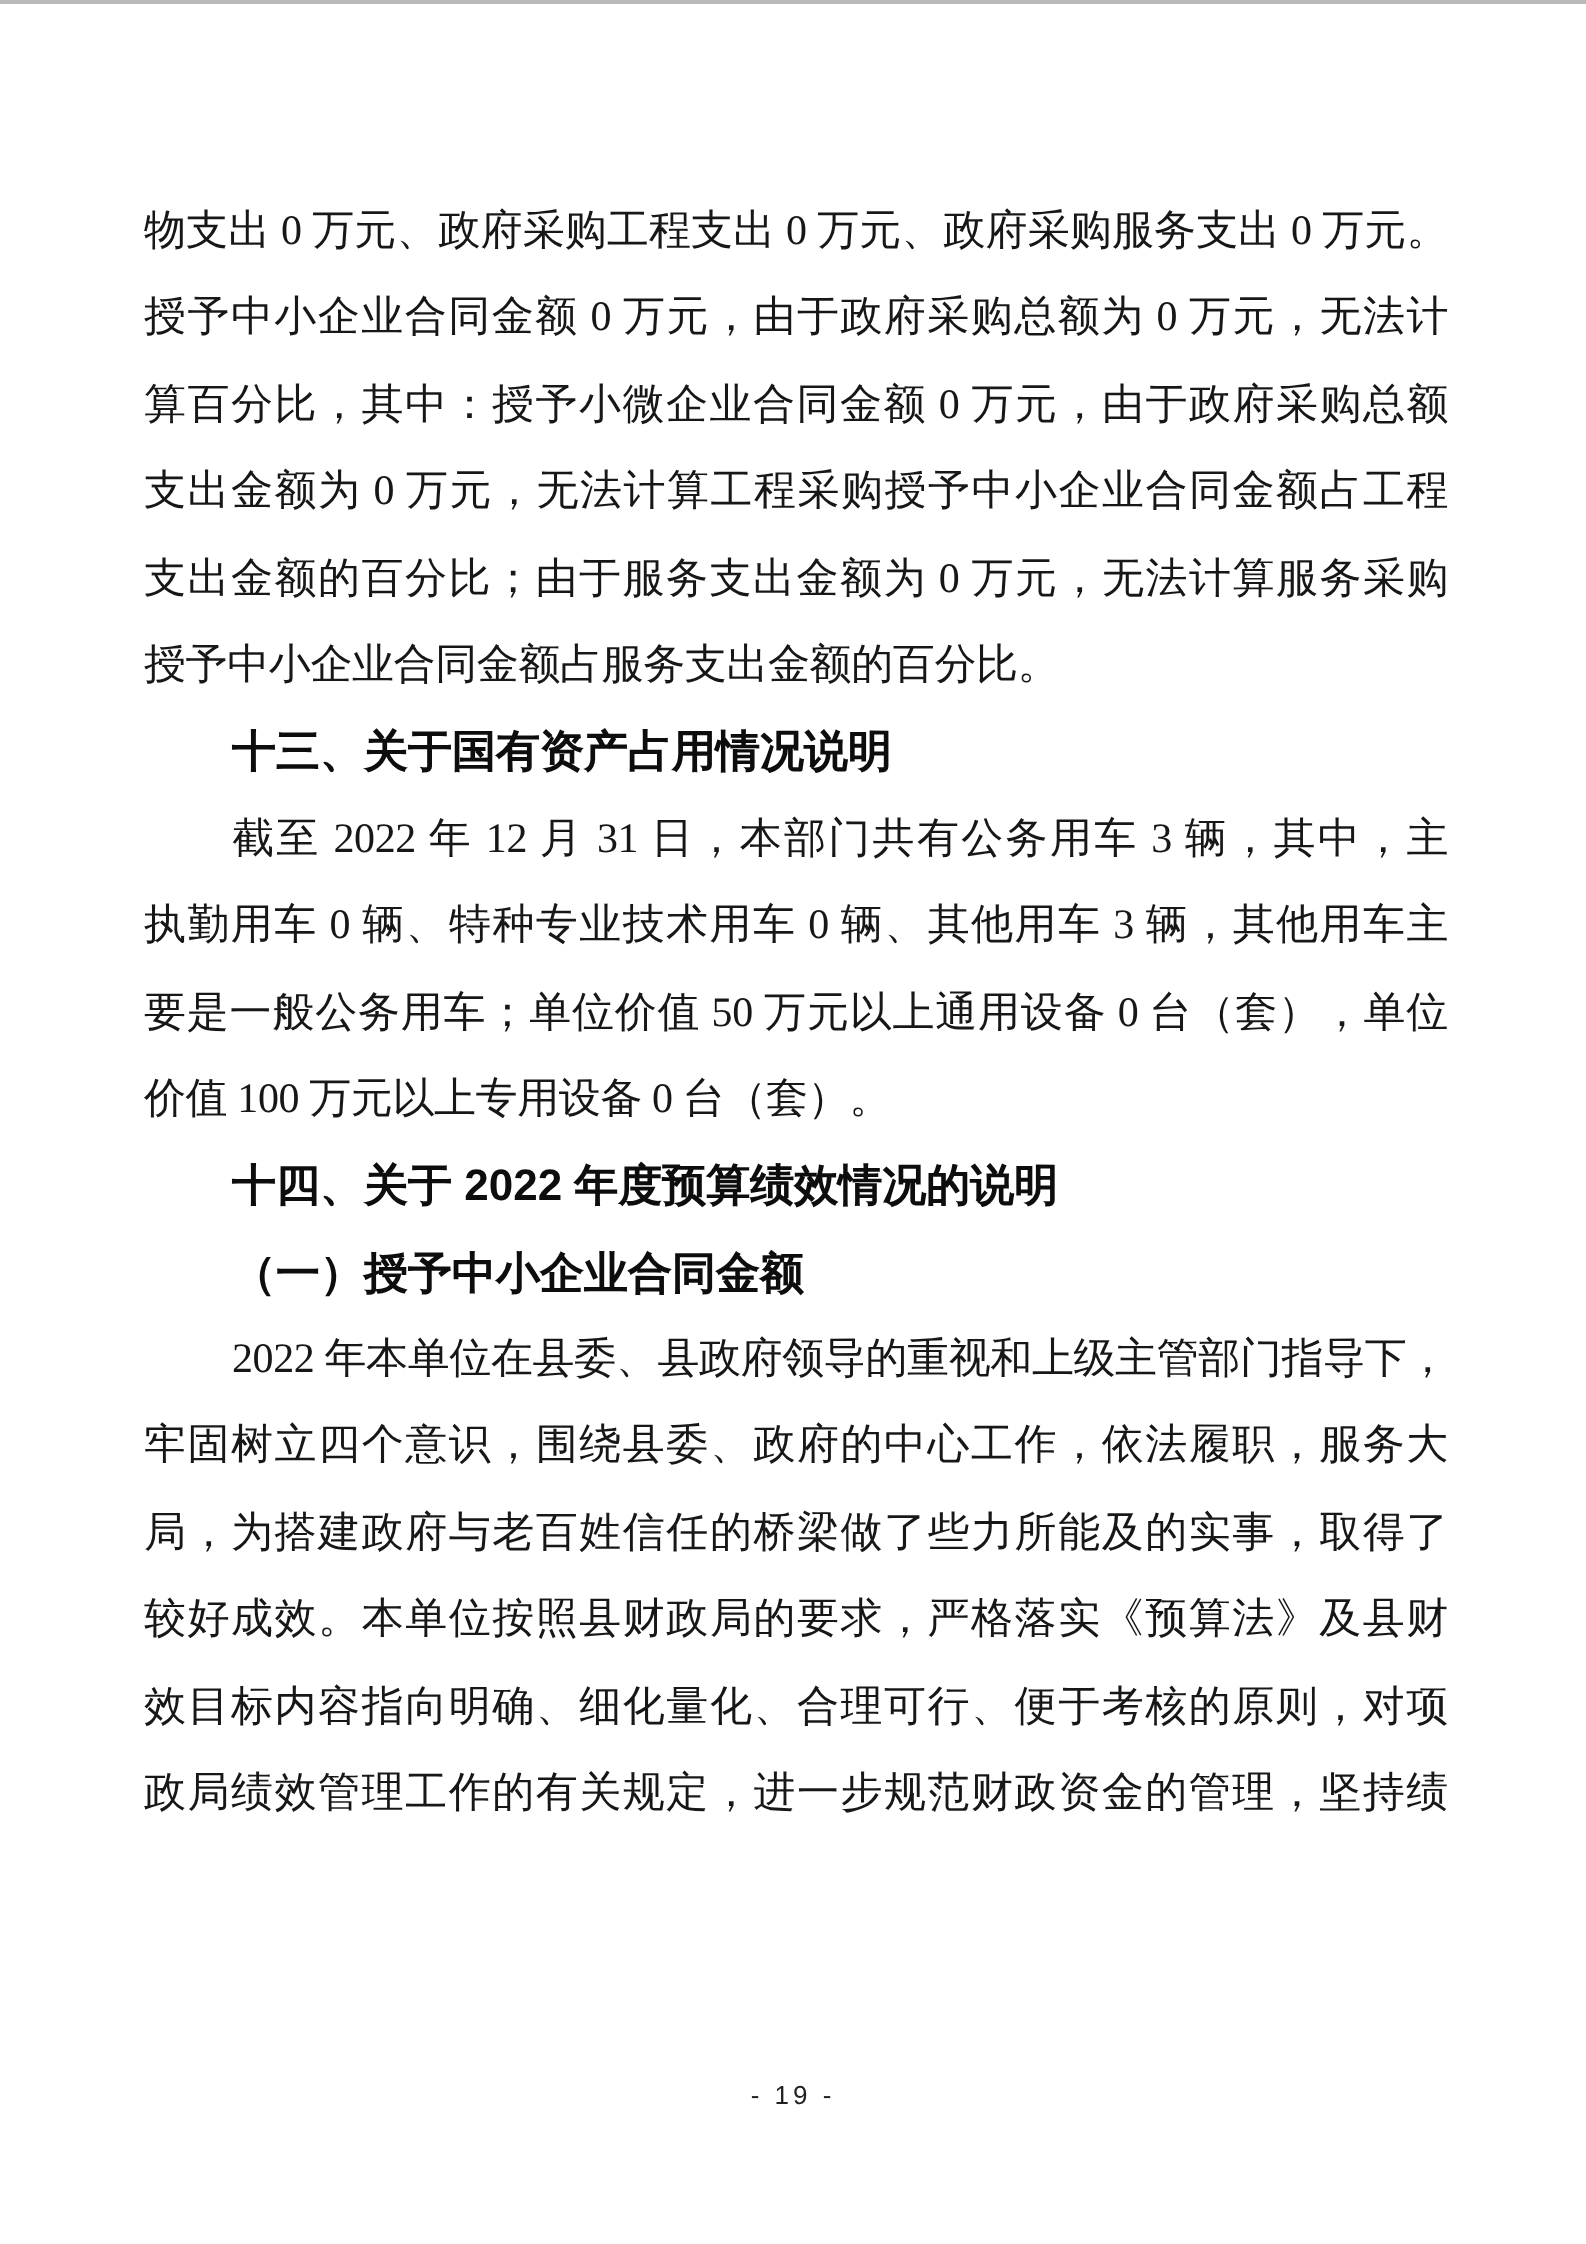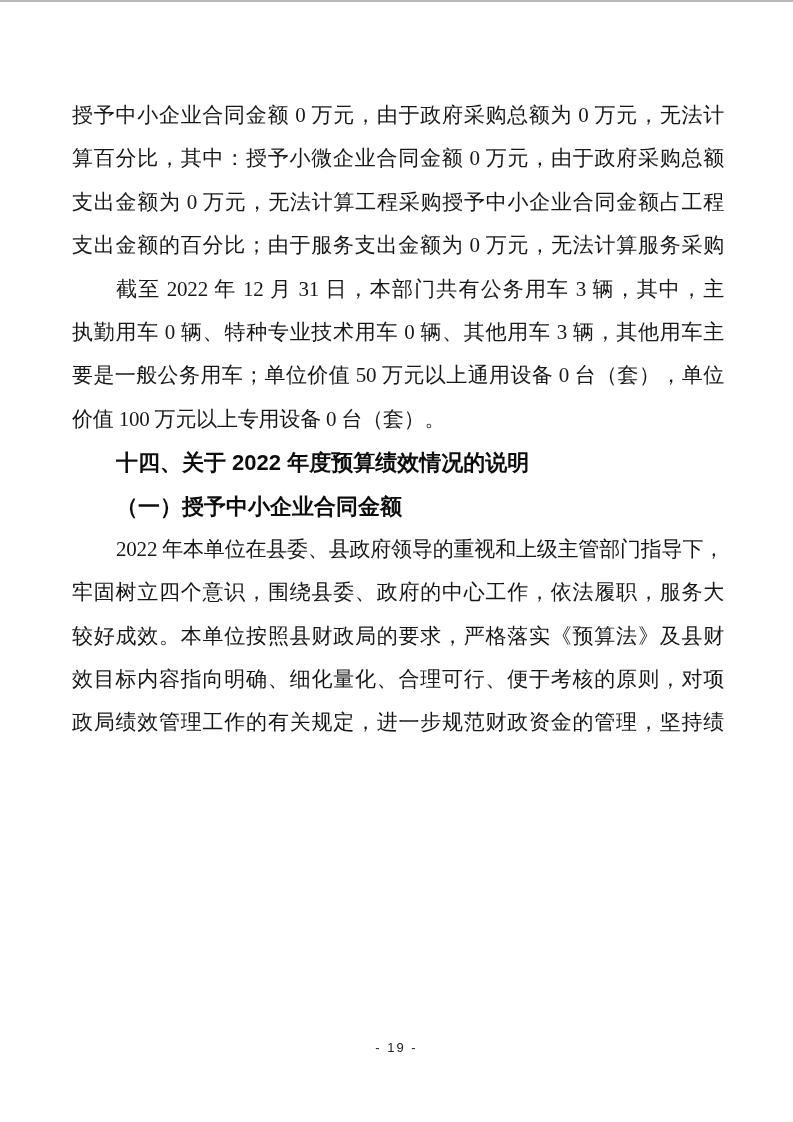--- a/index.html
+++ b/index.html
@@ -61,36 +61,40 @@
     color: #222222;
     letter-spacing: 2px;
   }
 </style>
 </head>
 <body>
 
 <div class="page">
   <div class="text-area">
 
+    <div class="line">物支出 0 万元、政府采购工程支出 0 万元、政府采购服务支出 0 万元。</div>
     <div class="line">授予中小企业合同金额 0 万元，由于政府采购总额为 0 万元，无法计</div>
     <div class="line">算百分比，其中：授予小微企业合同金额 0 万元，由于政府采购总额</div>
     <div class="line">支出金额为 0 万元，无法计算工程采购授予中小企业合同金额占工程</div>
     <div class="line">支出金额的百分比；由于服务支出金额为 0 万元，无法计算服务采购</div>
+    <div class="line endp">授予中小企业合同金额占服务支出金额的百分比。</div>
 
+    <div class="line heading indent">十三、关于国有资产占用情况说明</div>
 
     <div class="line indent">截至 2022 年 12 月 31 日，本部门共有公务用车 3 辆，其中，主</div>
     <div class="line">执勤用车 0 辆、特种专业技术用车 0 辆、其他用车 3 辆，其他用车主</div>
     <div class="line">要是一般公务用车；单位价值 50 万元以上通用设备 0 台（套），单位</div>
     <div class="line endp">价值 100 万元以上专用设备 0 台（套）。</div>
 
     <div class="line heading indent">十四、关于 2022 年度预算绩效情况的说明</div>
     <div class="line heading indent">（一）授予中小企业合同金额</div>
 
     <div class="line indent">2022 年本单位在县委、县政府领导的重视和上级主管部门指导下，</div>
     <div class="line">牢固树立四个意识，围绕县委、政府的中心工作，依法履职，服务大</div>
+    <div class="line">局，为搭建政府与老百姓信任的桥梁做了些力所能及的实事，取得了</div>
     <div class="line">较好成效。本单位按照县财政局的要求，严格落实《预算法》及县财</div>
     <div class="line">效目标内容指向明确、细化量化、合理可行、便于考核的原则，对项</div>
     <div class="line">政局绩效管理工作的有关规定，进一步规范财政资金的管理，坚持绩</div>
 
   </div>
 
   <div class="footer">- 19 -</div>
 </div>
 
 </body></html>

